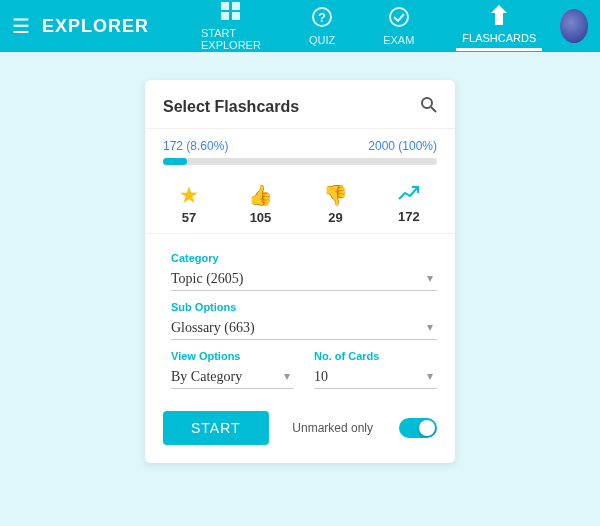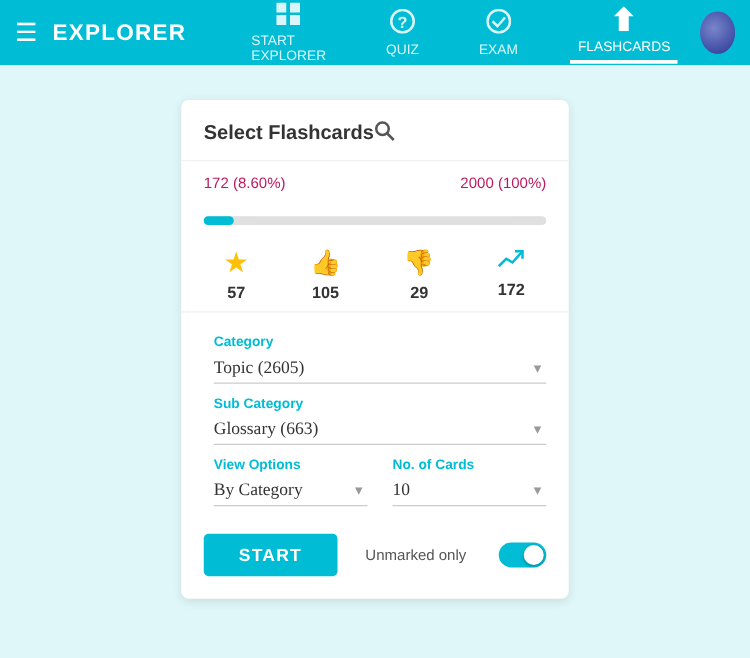--- a/index.html
+++ b/index.html
@@ -89,20 +89,21 @@
     .card {
       background: white;
       border-radius: 6px;
       width: 310px;
       padding: 0;
       box-shadow: 0 2px 8px rgba(0,0,0,0.1);
     }
     .card-header {
       display: flex;
       align-items: center;
+      justify-content: space-between;
       padding: 16px 18px 10px 18px;
       border-bottom: 1px solid #f0f0f0;
     }
     .card-title {
       font-size: 16px;
       font-weight: 600;
       color: #333;
     }
     .search-icon {
       color: #555;
@@ -111,22 +112,22 @@
     }
 
     
     .progress-section {
       padding: 10px 18px 6px 18px;
     }
     .progress-labels {
       display: flex;
       justify-content: space-between;
       font-size: 12px;
-      color: #be185d;
-      margin-bottom: 20px;
+      color: #3b82f6;
+      margin-bottom: 5px;
     }
     .progress-bar-bg {
       background: #e0e0e0;
       border-radius: 4px;
       height: 7px;
       width: 100%;
     }
     .progress-bar-fill {
       background: #00bcd4;
       height: 7px;
@@ -213,21 +214,21 @@
       justify-content: space-between;
       padding: 14px 18px 18px 18px;
     }
     .start-btn {
       background: #00bcd4;
       color: white;
       border: none;
       border-radius: 4px;
       padding: 9px 28px;
       font-size: 14px;
-      font-weight: 700;
+      font-weight: 400;
       letter-spacing: 1px;
       cursor: pointer;
     }
     .toggle-section {
       display: flex;
       align-items: center;
       gap: 26px;
     }
     .toggle-label {
       font-size: 12px;
@@ -353,21 +354,21 @@
       </div>
 
       <div class="form-section">
         <div class="field-label">Category</div>
         <div class="select-wrapper">
           <select class="field-select">
             <option>Topic (2605)</option>
           </select>
         </div>
 
-        <div class="field-label">Sub Category</div>
+        <div class="field-label">Sub Options</div>
         <div class="select-wrapper">
           <select class="field-select">
             <option>Glossary (663)</option>
           </select>
         </div>
 
         <div class="two-col">
           <div>
             <div class="field-label">View Options</div>
             <div class="select-wrapper">

